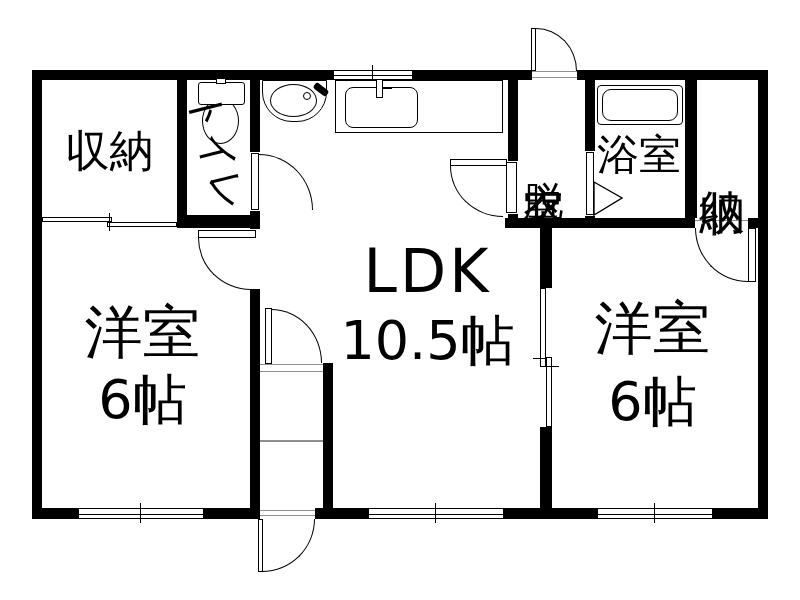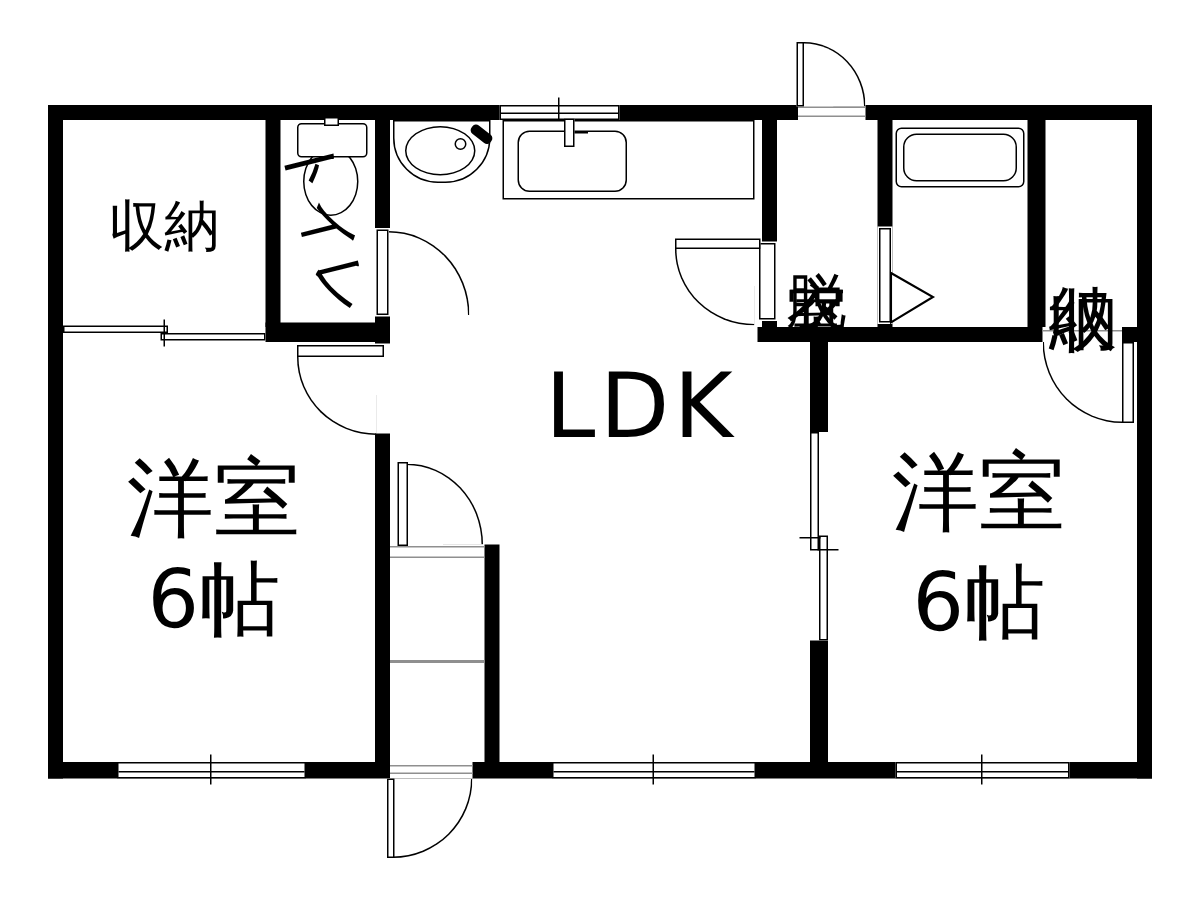--- a/index.html
+++ b/index.html
@@ -119,28 +119,30 @@
   <div style="position:absolute;left:313px;top:86px;width:16px;height:7px;background:#000;border-radius:3px;transform:rotate(38deg);"></div>
 
   <div class="fx" style="left:335px;top:80px;width:168px;height:53px;border-width:1px;"></div>
   <div class="fx" style="left:345px;top:87px;width:73px;height:41px;border-radius:8px;border-width:1px;"></div>
   <div class="fx" style="left:376px;top:79px;width:7px;height:19px;border-width:1px;"></div>
   <div class="tick" style="left:383px;top:88px;width:9px;height:1px;"></div>
 
   <div class="fx" style="left:597px;top:85px;width:86px;height:40px;border-radius:4px;border-width:1px;"></div>
   <div class="fx" style="left:602px;top:89px;width:76px;height:32px;border-radius:9px;border-width:1px;"></div>
 
-  <div class="lbl" style="left:42px;top:126px;width:135px;height:50px;line-height:50px;font-size:37px;">収納</div>
+  <div class="lbl" style="left:42px;top:126px;width:135px;height:50px;line-height:50px;font-size:44px;">収納</div>
 
   <div class="lbl" style="left:158px;top:128px;width:120px;height:44px;line-height:44px;font-size:40px;transform:rotate(76deg);">トイレ</div>
 
   <div class="lbl" style="left:310px;top:240px;width:235px;height:62px;line-height:62px;font-size:60px;letter-spacing:3px;text-align:center;">LDK</div>
+  <div class="lbl" style="left:305px;top:310px;width:245px;height:62px;line-height:62px;font-size:54px;">10.5帖</div>
 
   <div class="lbl vlbl" style="left:524px;top:82px;width:48px;height:140px;font-size:40px;letter-spacing:2px;">脱衣室</div>
 
+  <div class="lbl" style="left:594px;top:132px;width:90px;height:46px;line-height:46px;font-size:42px;">浴室</div>
 
   <div class="lbl vlbl" style="left:702px;top:98px;width:52px;height:112px;font-size:46px;">収納</div>
 
   <div class="lbl" style="left:60px;top:302px;width:165px;height:60px;line-height:60px;font-size:58px;">洋室</div>
   <div class="lbl" style="left:60px;top:370px;width:165px;height:60px;line-height:60px;font-size:54px;">6帖</div>
 
   <div class="lbl" style="left:570px;top:298px;width:165px;height:60px;line-height:60px;font-size:58px;">洋室</div>
   <div class="lbl" style="left:570px;top:372px;width:165px;height:60px;line-height:60px;font-size:54px;">6帖</div>
 
 

